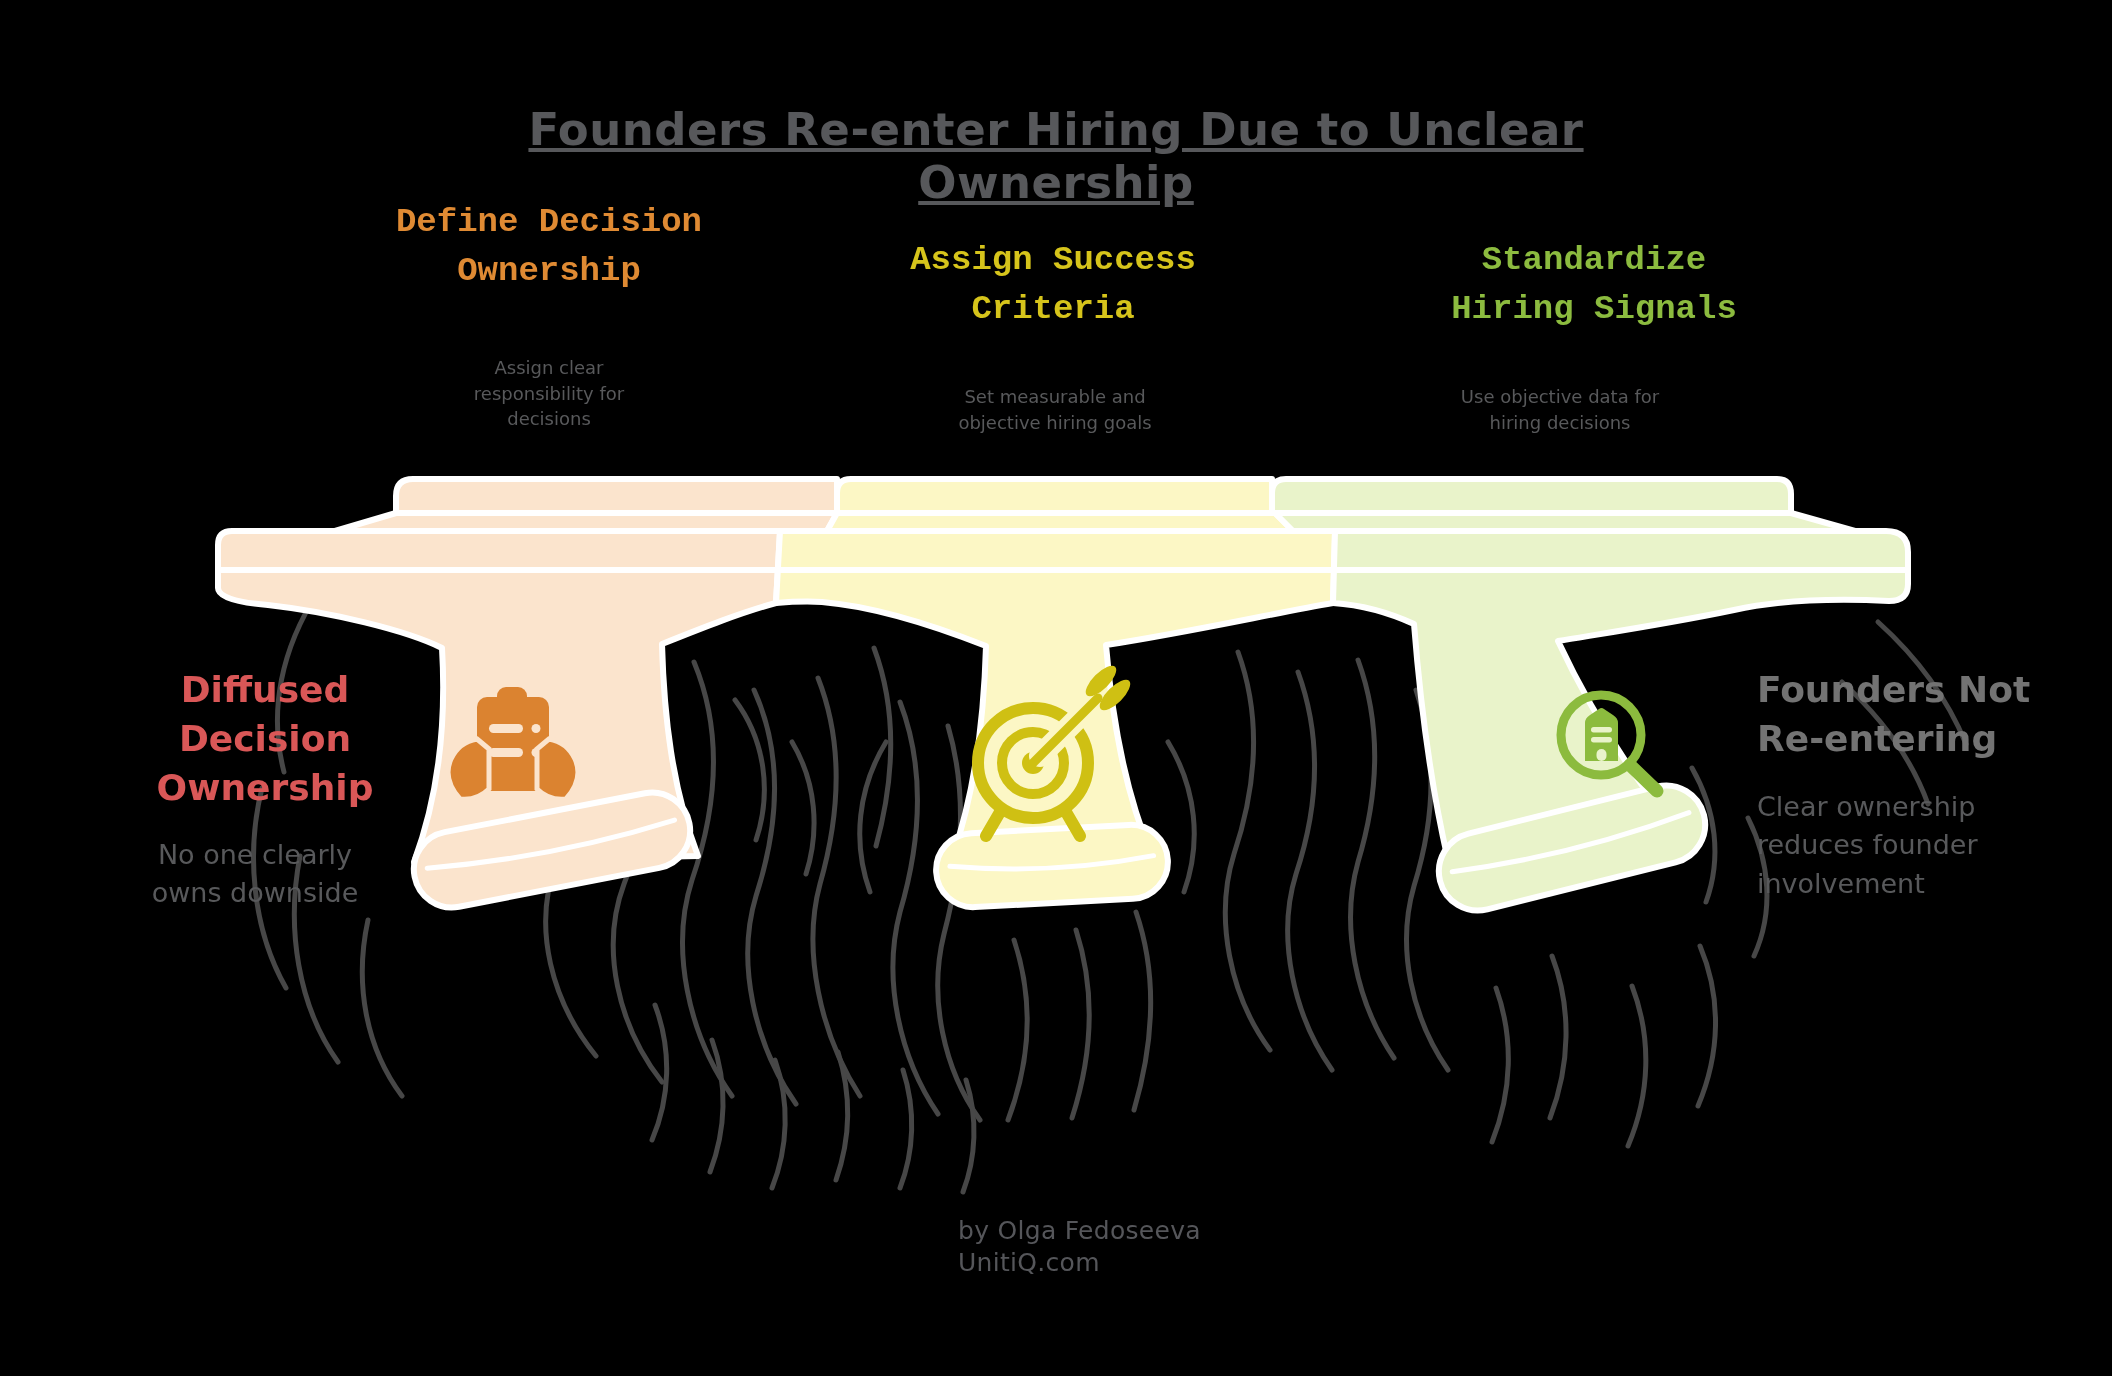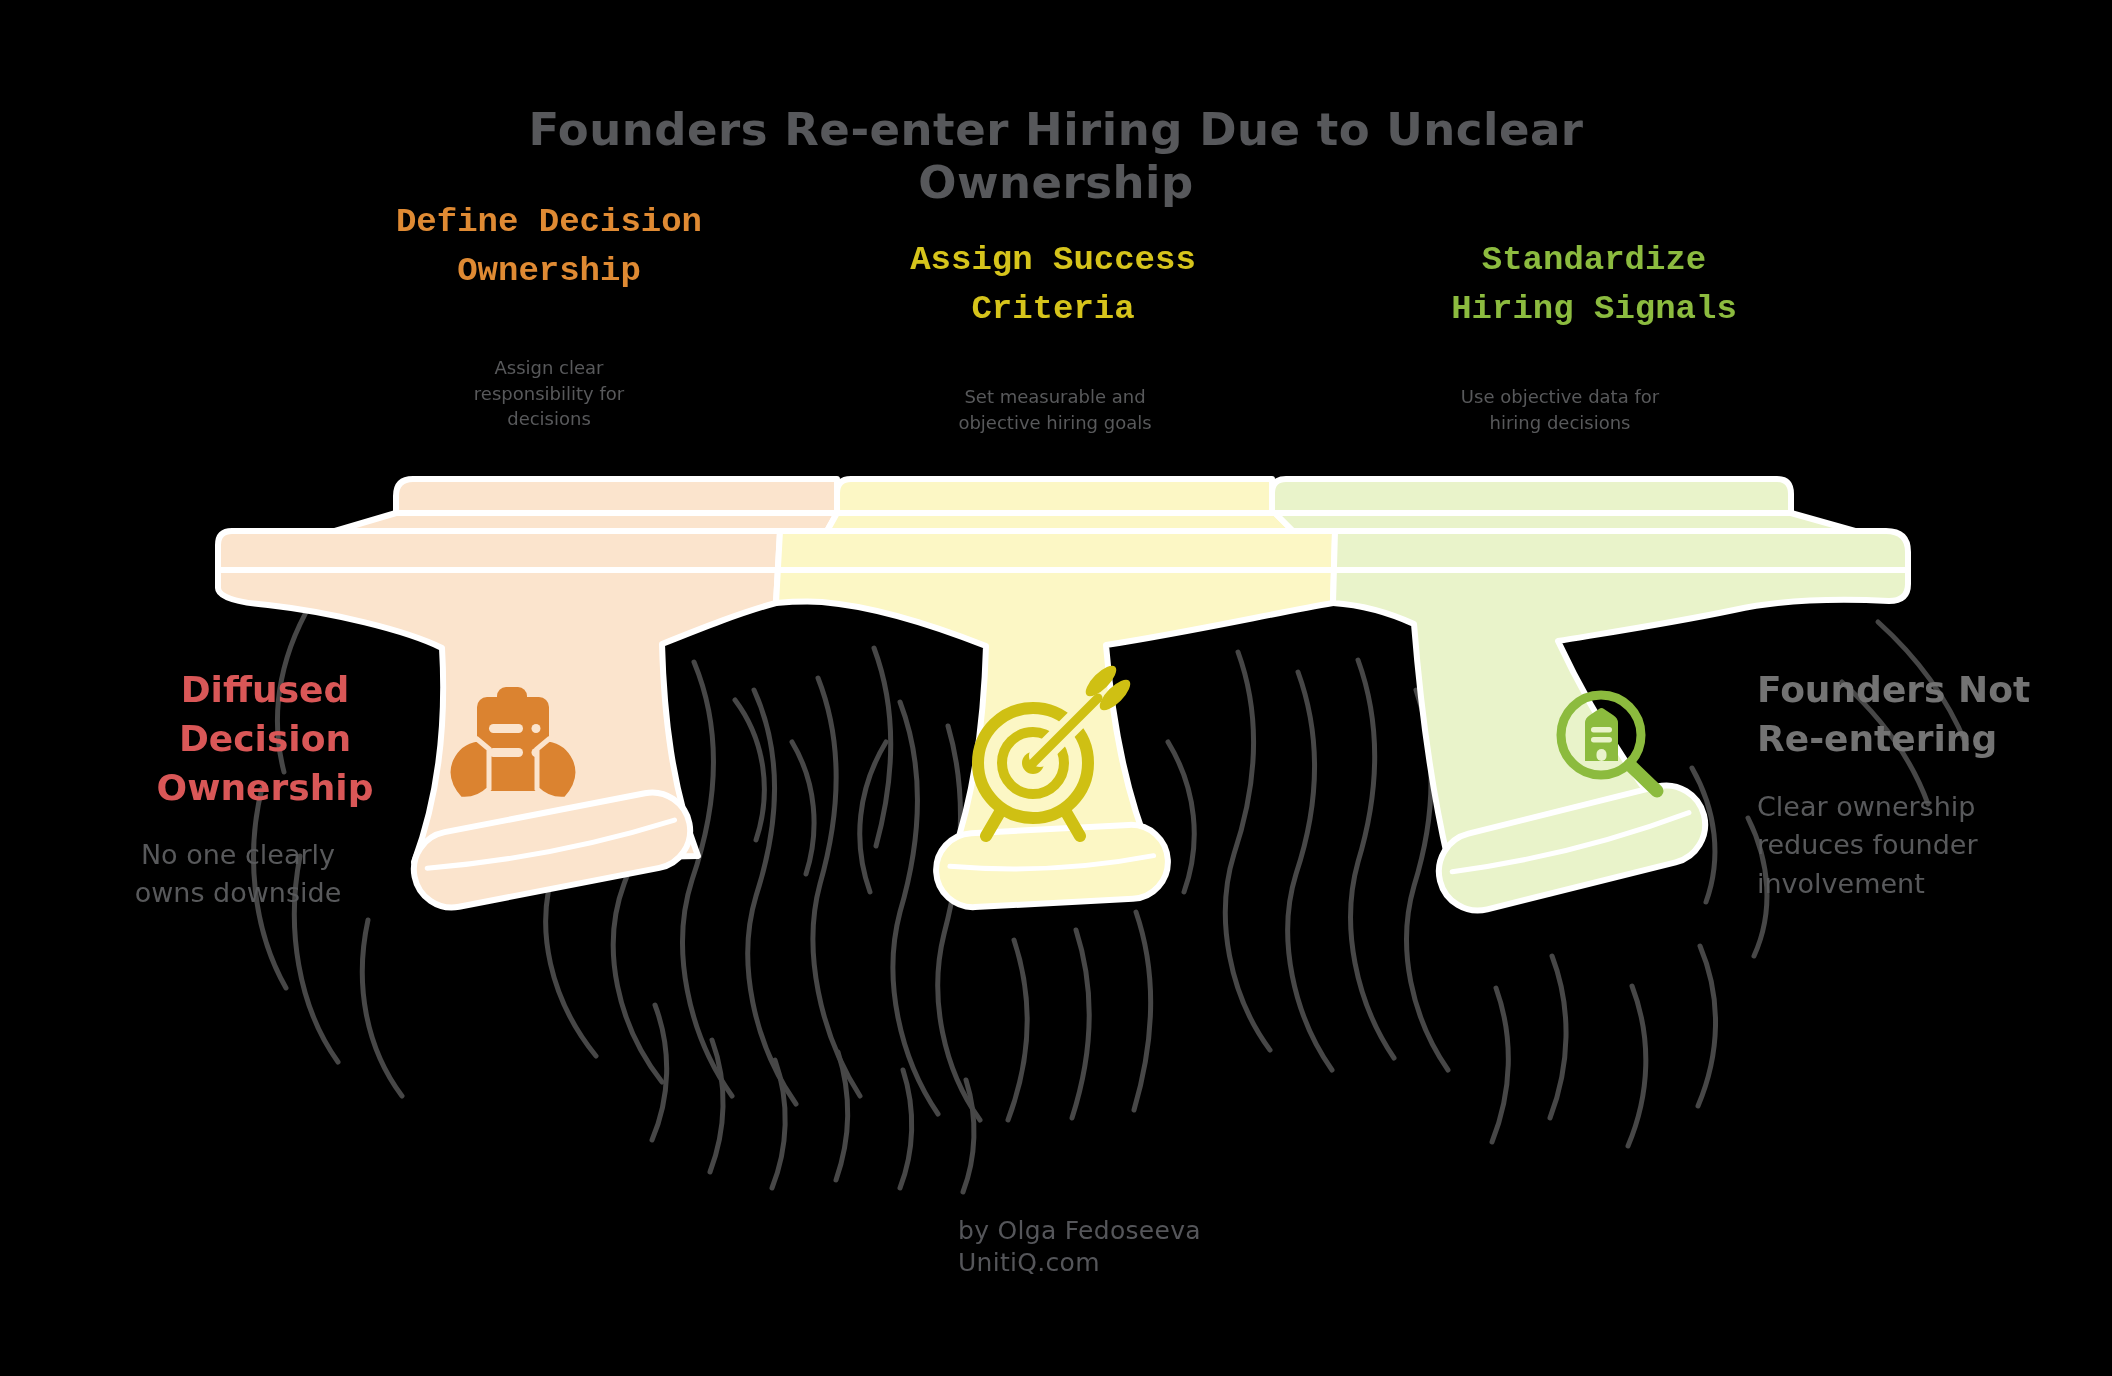--- a/index.html
+++ b/index.html
@@ -143,42 +143,42 @@
   <g>
     <path d="M 1585 761 L 1585 723 Q 1585 718 1590 715 L 1599 709 Q 1601.5 707 1604 709 L 1613 715 Q 1618 718 1618 723 L 1618 761 Z" fill="#8CBB3E"></path>
     <rect x="1591" y="727" width="21" height="5.5" rx="2.7" fill="#E9F3CA"></rect>
     <rect x="1591" y="737" width="21" height="5.5" rx="2.7" fill="#E9F3CA"></rect>
     <rect x="1596.5" y="749" width="10" height="12" rx="5" fill="#E9F3CA"></rect>
     <circle cx="1601" cy="735" r="40" fill="none" stroke-width="9" stroke="#8CBB3E"></circle>
     <line x1="1630" y1="765" x2="1657" y2="791" stroke-width="13" stroke-linecap="round" stroke="#8CBB3E"></line>
   </g>
 </svg>
 
-<div class="txt center title" style="left: 1056px; top: 103px; color: rgb(87, 88, 91);">Founders Re-enter Hiring Due to Unclear Ownership</div>
+<div class="txt center title" style="left: 1056px; top: 103px; color: rgb(87, 88, 91); text-decoration: underline;">Founders Re-enter Hiring Due to Unclear Ownership</div>
 
 <div class="txt center col-heading" style="left: 549px; top: 198px; color: rgb(223, 138, 51);">Define Decision
 Ownership</div>
 <div class="txt center col-sub" style="left: 549px; top: 323px; color: rgb(88, 89, 91);">Assign clear
 responsibility for
 decisions</div>
 
 <div class="txt center col-heading" style="left: 1053px; top: 236px; color: rgb(214, 196, 27);">Assign Success
 Criteria</div>
 <div class="txt center col-sub" style="left: 1055px; top: 352px; color: rgb(88, 89, 91);">Set measurable and
 objective hiring goals</div>
 
 <div class="txt center col-heading" style="left: 1594px; top: 236px; color: rgb(140, 187, 63);">Standardize
 Hiring Signals</div>
 <div class="txt center col-sub" style="left: 1560px; top: 352px; color: rgb(88, 89, 91);">Use objective data for
 hiring decisions</div>
 
 <div class="txt center side-heading" style="left: 265px; top: 666px; color: rgb(217, 87, 87);">Diffused
 Decision
 Ownership</div>
-<div class="txt center side-sub" style="left: 238px; top: 836px; color: rgb(88, 89, 91);">No one clearly
+<div class="txt center side-sub" style="left: 255px; top: 836px; color: rgb(88, 89, 91);">No one clearly
 owns downside</div>
 
 <div class="txt side-heading" style="left: 1757px; top: 666px; color: #737373;">Founders Not
 Re-entering</div>
 <div class="txt side-sub" style="left: 1757px; top: 788px; color: rgb(88, 89, 91);">Clear ownership
 reduces founder
 involvement</div>
 
 <div class="txt attribution" style="left: 958px; top: 1215px; color: rgb(85, 86, 90);">by Olga Fedoseeva
 UnitiQ.com</div>

